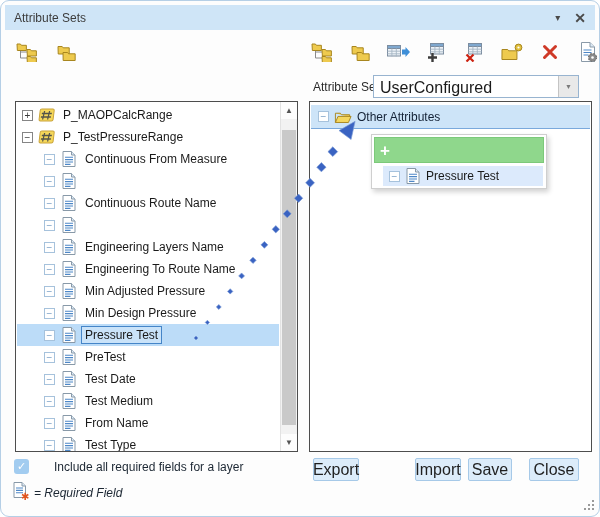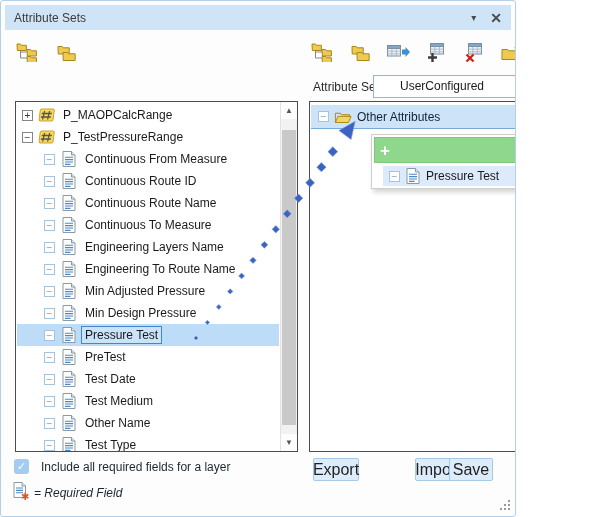--- a/index.html
+++ b/index.html
@@ -1,37 +1,37 @@
 <!DOCTYPE html>
 <html><head>
 <meta charset="utf-8">
 <style>
   html,body{margin:0;padding:0;background:#fff;width:600px;height:517px;
     font-family:"Liberation Sans", sans-serif; -webkit-font-smoothing:antialiased;}
   *{box-sizing:border-box;}
-  .dialog{position:absolute;left:0;top:0;width:516px;height:517px;background:#fdfdfd;
-    border:1px solid #b5cfe6;border-radius:3px;overflow:hidden;}
+  .dialog{position:absolute;left:0;top:0;width:600px;height:517px;background:#fdfdfd;
+    border:1px solid #b5cfe6;border-radius:9px;overflow:hidden;}
   
   .titlebar{position:absolute;left:4px;top:4px;right:4px;height:25px;background:#cfe5f7;
     display:flex;align-items:center;padding:0 9px;font-size:12px;color:#3c3c3c;}
   .title-text{flex:1;}
   .tb-caret{color:#4a4a4a;font-size:10px;margin-right:14px;cursor:default;}
   .tb-close{color:#4a4a4a;font-size:14px;font-weight:bold;cursor:default;}
   
   .toolbar-left,.toolbar-right{position:absolute;top:37px;height:28px;display:flex;align-items:center;}
   .toolbar-left{left:13px;gap:13px;}
   .toolbar-right{left:308px;gap:12px;}
   .tbtn{width:26px;height:24px;display:flex;align-items:center;justify-content:center;}
   
   .lbl{position:absolute;font-size:12px;color:#2a2a2a;}
   #lbl-layers{left:20px;top:79px;}
   #lbl-attrset{left:312px;top:79px;}
   .dropdown{position:absolute;left:372px;top:74px;width:206px;height:23px;background:#fff;
     border:1px solid #98b4d0;display:flex;align-items:stretch;}
-  .dropdown .val{flex:1;font-size:12px;color:#1a1a1a;padding:3px 0 0 6px;white-space:nowrap;overflow:hidden;margin-left:20px;}
+  .dropdown .val{flex:1;font-size:16px;color:#1a1a1a;padding:3px 0 0 6px;white-space:nowrap;overflow:hidden;}
   .dropdown .btn{width:20px;background:#e9e9e9;border-left:1px solid #c4c4c4;display:flex;
     align-items:center;justify-content:center;color:#7a7a7a;font-size:9px;}
   
   .panel{position:absolute;top:100px;width:283px;height:351px;background:#fff;border:1px solid #4d4d4d;}
   #left-panel{left:14px;}
   #right-panel{left:308px;}
   
   .tree{position:absolute;left:1px;top:2px;right:18px;bottom:0;overflow:hidden;font-size:12px;color:#1a1a1a;}
   .trow{display:flex;align-items:center;height:22px;white-space:nowrap;}
   .trow.lv0{padding-left:5px;}
@@ -58,28 +58,28 @@
   .ghost{position:absolute;left:61px;top:32px;width:176px;height:55px;background:#fff;
     border:1px solid #cfcfcf;box-shadow:2px 3px 5px rgba(0,0,0,0.18);padding:2px;}
   .ghost .plusbar{height:26px;background:#8fd78c;border:1px solid #7cc97a;color:#fff;
     font-size:17px;font-weight:bold;display:flex;align-items:center;padding-left:5px;line-height:1;}
   .ghost .grow{margin:3px 1px 0 9px;height:20px;background:#dceafc;display:flex;align-items:center;
     font-size:12px;color:#1a1a1a;padding-left:6px;}
   .ghost .grow .ticon{margin:0 4px;}
   
   .checkbox{position:absolute;left:13px;top:458px;width:15px;height:15px;background:#a2ccf0;
     border-radius:3px;color:#fff;font-size:11px;display:flex;align-items:center;justify-content:center;}
-  #lbl-include{left:40px;top:459px;color:#1c2733;}
+  #lbl-include{left:53px;top:459px;color:#1c2733;}
   #req-icon{position:absolute;left:12px;top:481px;}
   #lbl-required{left:33px;top:485px;color:#1c2733;font-style:italic;}
   .fbtn{position:absolute;top:457px;height:23px;background:#dcecfa;border:1px solid #a6c9e8;
     border-radius:2px;font-size:16px;color:#1f1f1f;display:flex;align-items:center;justify-content:center;}
   #btn-export{left:312px;width:46px;}
   #btn-import{left:366px;width:46px;margin-left:48px;}
-  #btn-save{left:448px;width:44px;text-align:right;}
+  #btn-save{left:467px;width:44px;text-align:right;}
   #btn-close{left:528px;width:50px;}
   
   #arrow-svg{position:absolute;left:0;top:0;width:600px;height:517px;pointer-events:none;}
   
   .grip{position:absolute;right:5px;bottom:5px;width:11px;height:11px;}
   .grip i{position:absolute;width:2px;height:2px;background:#9a9a9a;}
 </style>
 </head>
 <body>
 
@@ -221,21 +221,20 @@
         </div>
         <div class="trow lv1">
           <span class="expander">−</span>
           <span class="ticon">
             <svg width="14" height="16" viewBox="0 0 14 16">
               <path d="M1 0.5 H9.5 L13 4 V15.5 H1 Z" fill="#fff" stroke="#8899a8"></path>
               <path d="M9.5 0.5 V4 H13" fill="#dce9f5" stroke="#8899a8"></path>
               <path d="M3 6.2 h8 M3 8.6 h8 M3 11 h8 M3 13.4 h5.5" stroke="#4d87c7" stroke-width="1.1" fill="none"></path>
             </svg>
           </span>
-          <span class="tlabel">Continuous Route ID</span>
         </div>
         <div class="trow lv1">
           <span class="expander">−</span>
           <span class="ticon">
             <svg width="14" height="16" viewBox="0 0 14 16">
               <path d="M1 0.5 H9.5 L13 4 V15.5 H1 Z" fill="#fff" stroke="#8899a8"></path>
               <path d="M9.5 0.5 V4 H13" fill="#dce9f5" stroke="#8899a8"></path>
               <path d="M3 6.2 h8 M3 8.6 h8 M3 11 h8 M3 13.4 h5.5" stroke="#4d87c7" stroke-width="1.1" fill="none"></path>
             </svg>
           </span>
@@ -243,21 +242,20 @@
         </div>
         <div class="trow lv1">
           <span class="expander">−</span>
           <span class="ticon">
             <svg width="14" height="16" viewBox="0 0 14 16">
               <path d="M1 0.5 H9.5 L13 4 V15.5 H1 Z" fill="#fff" stroke="#8899a8"></path>
               <path d="M9.5 0.5 V4 H13" fill="#dce9f5" stroke="#8899a8"></path>
               <path d="M3 6.2 h8 M3 8.6 h8 M3 11 h8 M3 13.4 h5.5" stroke="#4d87c7" stroke-width="1.1" fill="none"></path>
             </svg>
           </span>
-          <span class="tlabel">Continuous To Measure</span>
         </div>
         <div class="trow lv1">
           <span class="expander">−</span>
           <span class="ticon">
             <svg width="14" height="16" viewBox="0 0 14 16">
               <path d="M1 0.5 H9.5 L13 4 V15.5 H1 Z" fill="#fff" stroke="#8899a8"></path>
               <path d="M9.5 0.5 V4 H13" fill="#dce9f5" stroke="#8899a8"></path>
               <path d="M3 6.2 h8 M3 8.6 h8 M3 11 h8 M3 13.4 h5.5" stroke="#4d87c7" stroke-width="1.1" fill="none"></path>
             </svg>
           </span>
@@ -342,21 +340,21 @@
         </div>
         <div class="trow lv1">
           <span class="expander">−</span>
           <span class="ticon">
             <svg width="14" height="16" viewBox="0 0 14 16">
               <path d="M1 0.5 H9.5 L13 4 V15.5 H1 Z" fill="#fff" stroke="#8899a8"></path>
               <path d="M9.5 0.5 V4 H13" fill="#dce9f5" stroke="#8899a8"></path>
               <path d="M3 6.2 h8 M3 8.6 h8 M3 11 h8 M3 13.4 h5.5" stroke="#4d87c7" stroke-width="1.1" fill="none"></path>
             </svg>
           </span>
-          <span class="tlabel">Other Name</span>
+          <span class="tlabel">From Name</span>
         </div>
         <div class="trow lv1">
           <span class="expander">−</span>
           <span class="ticon">
             <svg width="14" height="16" viewBox="0 0 14 16">
               <path d="M1 0.5 H9.5 L13 4 V15.5 H1 Z" fill="#fff" stroke="#8899a8"></path>
               <path d="M9.5 0.5 V4 H13" fill="#dce9f5" stroke="#8899a8"></path>
               <path d="M3 6.2 h8 M3 8.6 h8 M3 11 h8 M3 13.4 h5.5" stroke="#4d87c7" stroke-width="1.1" fill="none"></path>
             </svg>
           </span>

